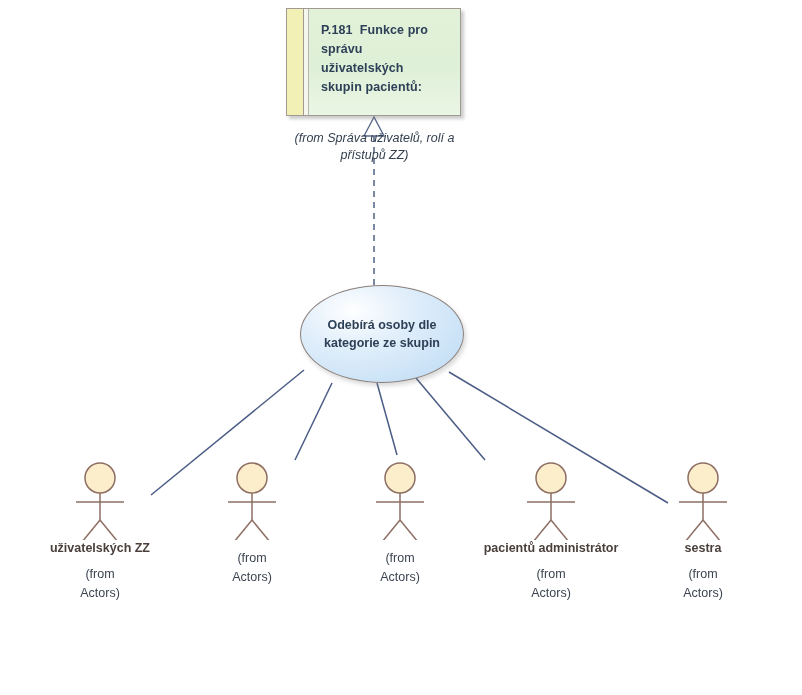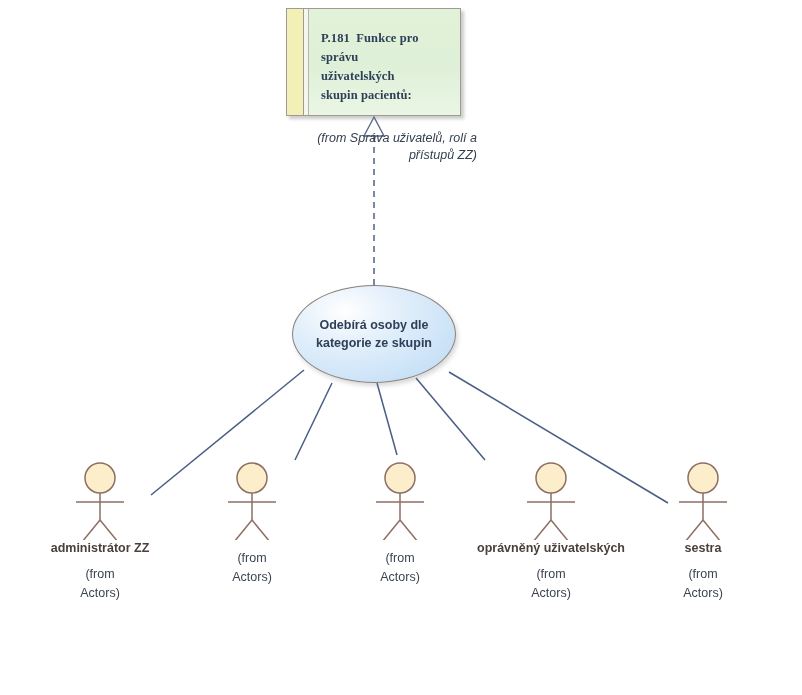--- a/index.html
+++ b/index.html
@@ -51,23 +51,22 @@
   }
   .note-gap {
     width: 4px;
     background: #f4f7ee;
     border-right: 1px solid #b9b4ac;
     flex: 0 0 4px;
   }
   .note-body {
     flex: 1 1 auto;
     background: linear-gradient(180deg, #e2f2d9 0%, #dff0d8 55%, #eaf6e4 100%);
-    padding: 20px 10px 6px 12px;
+    padding: 12px 10px 6px 12px;
     box-sizing: border-box;
-    font-family: Liberation Serif, serif;
   }
   .note-text {
     font-size: 12.5px;
     font-weight: bold;
     color: #2e4057;
     line-height: 19px;
     letter-spacing: 0.1px;
     white-space: pre-wrap;
   }
 
@@ -153,39 +152,39 @@
     <div class="note-tab"></div>
     <div class="note-gap"></div>
     <div class="note-body">
       <div class="note-text">P.181  Funkce pro
 správu
 uživatelských
 skupin pacientů:</div>
     </div>
   </div>
 
-  <div class="from-pkg" style="left:272px; top:130px; width:205px;text-align:right;">(from Správa uživatelů, rolí a
+  <div class="from-pkg" style="left:272px; top:130px; width:205px;">(from Správa uživatelů, rolí a
 přístupů ZZ)</div>
 
-  <div class="usecase" style="left:292px; top:285px; width:164px; height:98px;">
+  <div class="usecase" style="left:300px; top:285px; width:164px; height:98px;">
     <div class="usecase-label">Odebírá osoby dle
 kategorie ze skupin</div>
   </div>
 
   <div class="actor" style="left:100px; top:462px;">
     <div class="actor-figure">
       <svg width="160" height="78" viewBox="0 0 160 78">
         <circle cx="80" cy="16" r="15" fill="#fdeecb" stroke="#8d6e63" stroke-width="1.5"></circle>
         <line x1="80" y1="31" x2="80" y2="58" stroke="#8d6e63" stroke-width="1.5"></line>
         <line x1="56" y1="40" x2="104" y2="40" stroke="#8d6e63" stroke-width="1.5"></line>
         <line x1="80" y1="58" x2="62" y2="80" stroke="#8d6e63" stroke-width="1.5"></line>
         <line x1="80" y1="58" x2="98" y2="80" stroke="#8d6e63" stroke-width="1.5"></line>
       </svg>
     </div>
-    <div class="actor-name">administrátor ZZ</div>
+    <div class="actor-name">uživatelských ZZ</div>
     <div class="actor-from">(from
 Actors)</div>
   </div>
 
   <div class="actor" style="left:252px; top:462px;">
     <div class="actor-figure">
       <svg width="160" height="78" viewBox="0 0 160 78">
         <circle cx="80" cy="16" r="15" fill="#fdeecb" stroke="#8d6e63" stroke-width="1.5"></circle>
         <line x1="80" y1="31" x2="80" y2="58" stroke="#8d6e63" stroke-width="1.5"></line>
         <line x1="56" y1="40" x2="104" y2="40" stroke="#8d6e63" stroke-width="1.5"></line>
@@ -214,21 +213,21 @@
   <div class="actor" style="left:551px; top:462px;">
     <div class="actor-figure">
       <svg width="160" height="78" viewBox="0 0 160 78">
         <circle cx="80" cy="16" r="15" fill="#fdeecb" stroke="#8d6e63" stroke-width="1.5"></circle>
         <line x1="80" y1="31" x2="80" y2="58" stroke="#8d6e63" stroke-width="1.5"></line>
         <line x1="56" y1="40" x2="104" y2="40" stroke="#8d6e63" stroke-width="1.5"></line>
         <line x1="80" y1="58" x2="62" y2="80" stroke="#8d6e63" stroke-width="1.5"></line>
         <line x1="80" y1="58" x2="98" y2="80" stroke="#8d6e63" stroke-width="1.5"></line>
       </svg>
     </div>
-    <div class="actor-name">oprávněný uživatelských</div>
+    <div class="actor-name">pacientů administrátor</div>
     <div class="actor-from">(from
 Actors)</div>
   </div>
 
   <div class="actor" style="left:703px; top:462px;">
     <div class="actor-figure">
       <svg width="160" height="78" viewBox="0 0 160 78">
         <circle cx="80" cy="16" r="15" fill="#fdeecb" stroke="#8d6e63" stroke-width="1.5"></circle>
         <line x1="80" y1="31" x2="80" y2="58" stroke="#8d6e63" stroke-width="1.5"></line>
         <line x1="56" y1="40" x2="104" y2="40" stroke="#8d6e63" stroke-width="1.5"></line>

